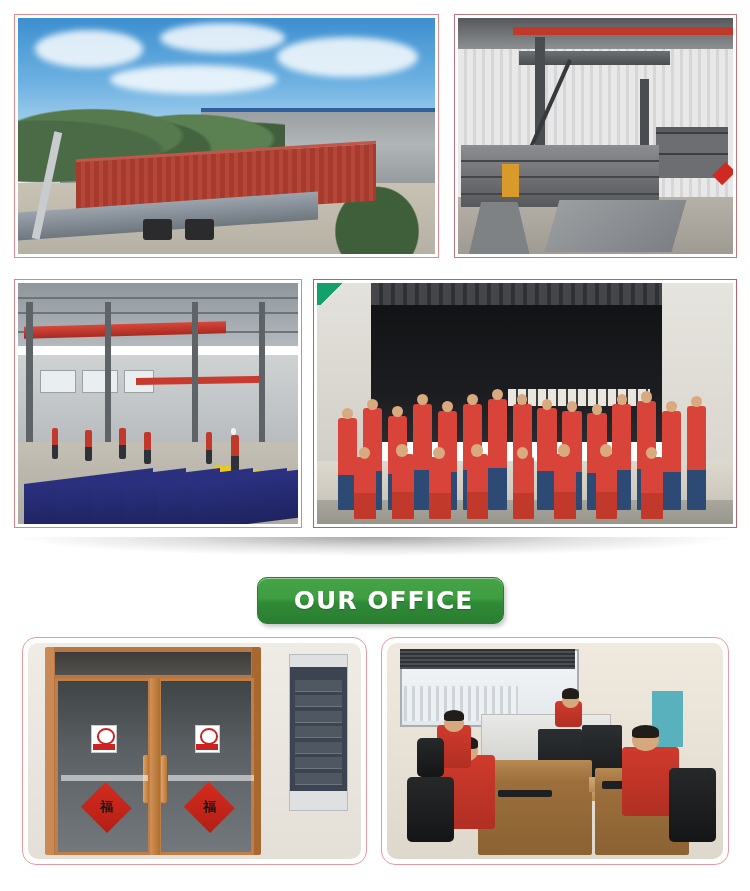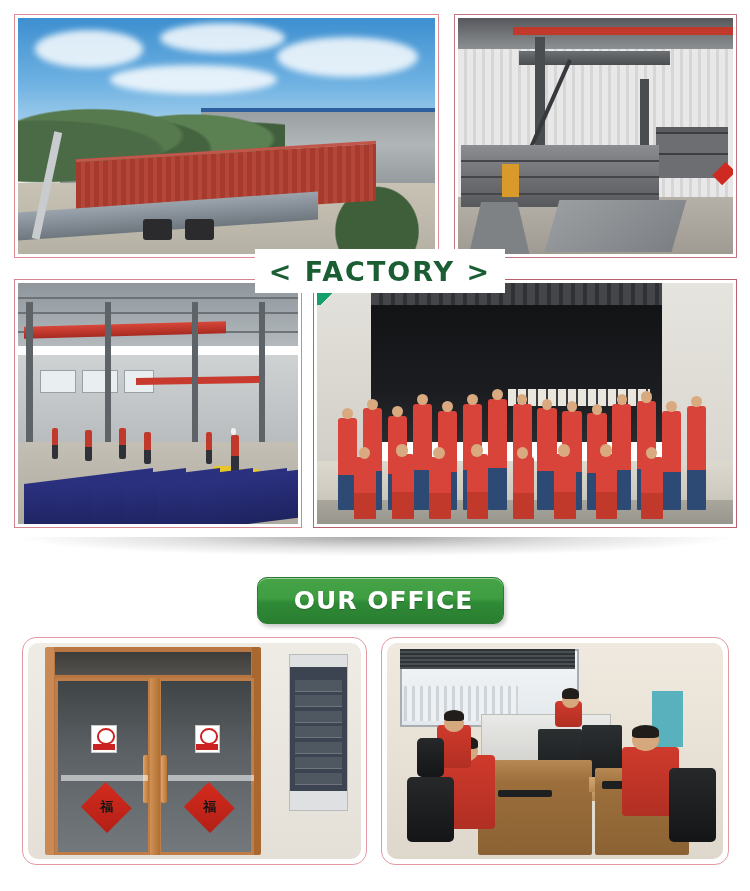--- a/index.html
+++ b/index.html
@@ -584,23 +584,20 @@
       <div class="head" style="left:48%; top:68%; width:2.8%; height:5%;"></div>
       <div class="p-sit" style="left:57%; top:71%; height:27%;"></div>
       <div class="head" style="left:58%; top:67%; width:2.8%; height:5%;"></div>
       <div class="p-sit" style="left:67%; top:71%; height:27%;"></div>
       <div class="head" style="left:68%; top:67%; width:2.8%; height:5%;"></div>
       <div class="p-sit" style="left:78%; top:72%; height:26%;"></div>
       <div class="head" style="left:79%; top:68%; width:2.8%; height:5%;"></div>
     </div>
   </div>
 
-  <div id="factory-banner" style="left:255px; top:249px; width:250px; height:44px;">
-    <span class="txt" style="font-size:27px;">&lt; FACTORY &gt;</span>
-  </div>
 
   <div id="section-divider" style="top:537px; height:24px;"></div>
 
   <div id="office-banner" style="left:257px; top:577px; width:245px; height:45px;">
     <span class="txt" style="font-size:25px;">OUR OFFICE</span>
   </div>
 
   <div class="photo rounded" id="photo-office-door" style="left:22px; top:637px; width:345px; height:228px;">
     <div class="inner">
       <div class="wall layer"></div>

